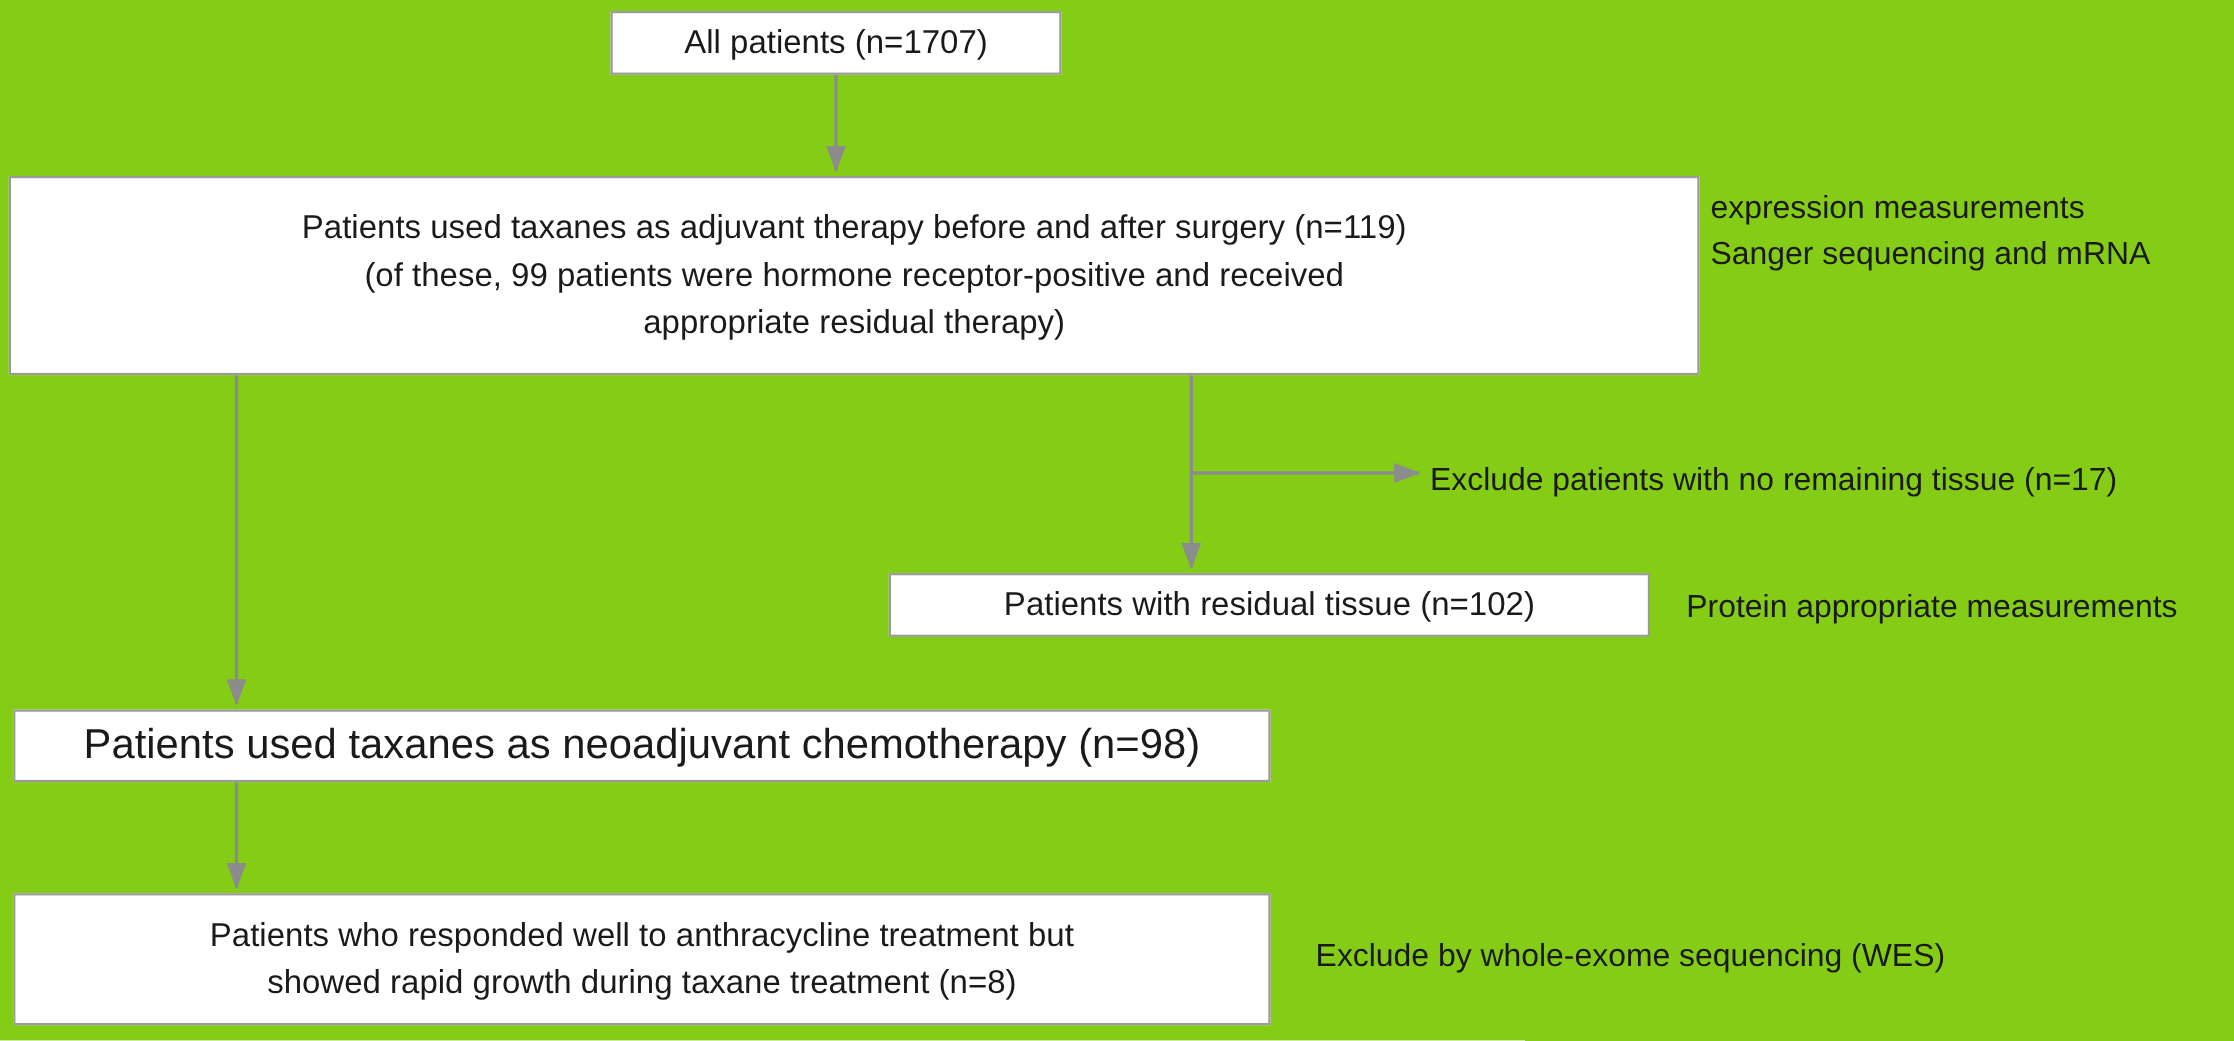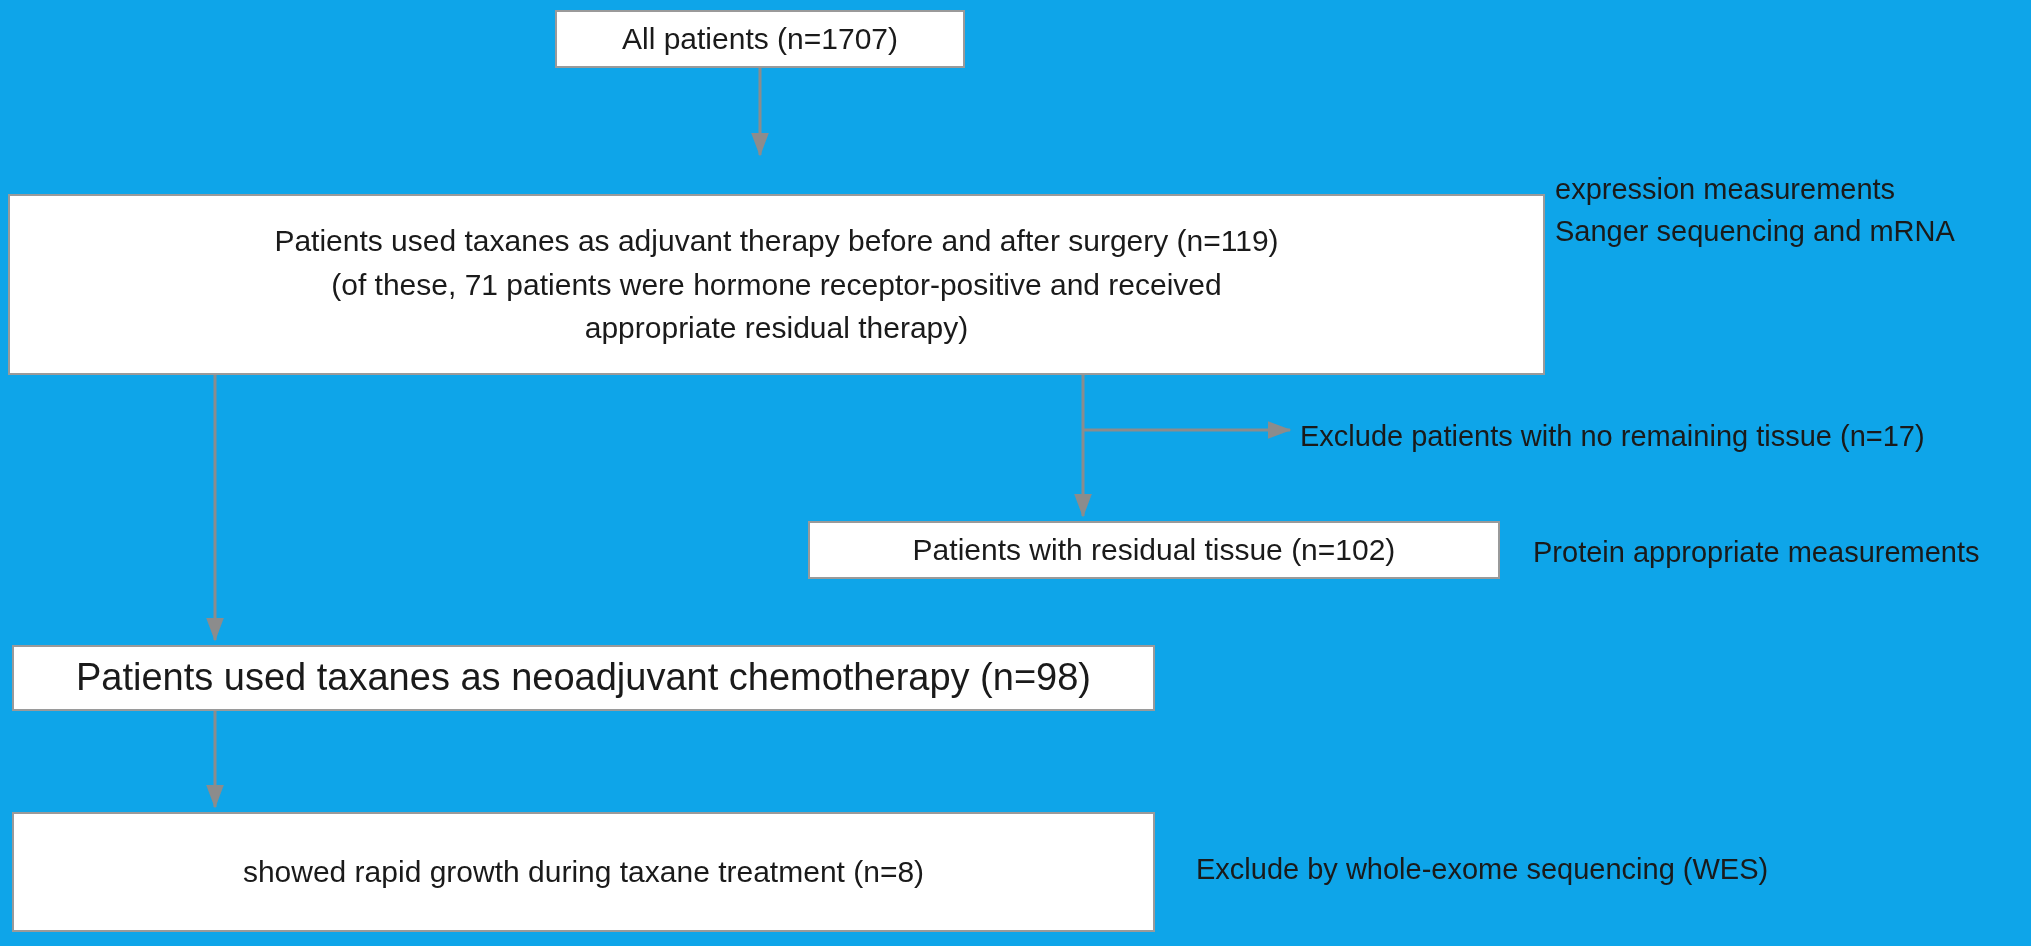--- a/index.html
+++ b/index.html
@@ -9,21 +9,21 @@
     background: #ffffff;
   }
   body {
     font-family: "Liberation Sans", sans-serif;
     color: #111111;
   }
   #canvas {
     position: relative;
     width: 2031px;
     height: 946px;
-    background: #0ea5e9;
+    background: #84cc16;
     overflow: hidden;
   }
   .node {
     position: absolute;
     box-sizing: border-box;
     border: 2px solid #9a9a9a;
     background: #ffffff;
     display: flex;
     align-items: center;
     justify-content: center;
@@ -59,21 +59,20 @@
   }
 
   
   #node-all-patients {
     left: 555px; top: 10px; width: 410px; height: 58px;
     font-size: 30px;
   }
   #node-adjuvant-taxanes {
     left: 8px; top: 160px; width: 1537px; height: 181px;
     font-size: 30px;
-    margin-top: 34px;
   }
   #node-residual-tissue {
     left: 808px; top: 521px; width: 692px; height: 58px;
     font-size: 30px;
   }
   #node-neoadjuvant {
     left: 12px; top: 645px; width: 1143px; height: 66px;
     font-size: 38px;
   }
   #node-anthracycline-responders {
@@ -123,39 +122,40 @@
 
   <div class="node" id="node-all-patients">
     <div class="lines">
       <span class="line">All patients (n=1707)</span>
     </div>
   </div>
 
   <div class="node" id="node-adjuvant-taxanes">
     <div class="lines">
       <span class="line">Patients used taxanes as adjuvant therapy before and after surgery (n=119)</span>
-      <span class="line">(of these, 71 patients were hormone receptor-positive and received</span>
+      <span class="line">(of these, 99 patients were hormone receptor-positive and received</span>
       <span class="line">appropriate residual therapy)</span>
     </div>
   </div>
 
   <div class="node" id="node-residual-tissue">
     <div class="lines">
       <span class="line">Patients with residual tissue (n=102)</span>
     </div>
   </div>
 
   <div class="node" id="node-neoadjuvant">
     <div class="lines">
       <span class="line">Patients used taxanes as neoadjuvant chemotherapy (n=98)</span>
     </div>
   </div>
 
   <div class="node" id="node-anthracycline-responders">
     <div class="lines">
+      <span class="line">Patients who responded well to anthracycline treatment but</span>
       <span class="line">showed rapid growth during taxane treatment (n=8)</span>
     </div>
   </div>
 
   <div class="annot" id="annot-sanger">
     <span class="line">expression measurements</span>
     <span class="line">Sanger sequencing and mRNA</span>
   </div>
 
   <div class="annot" id="annot-exclude">

